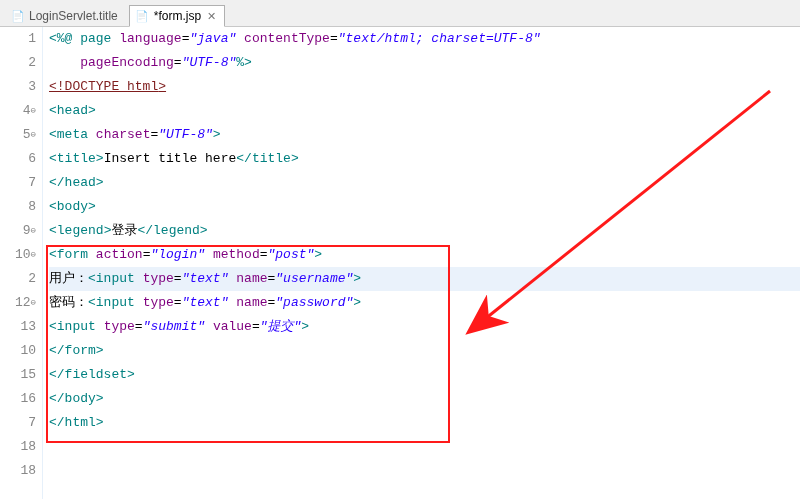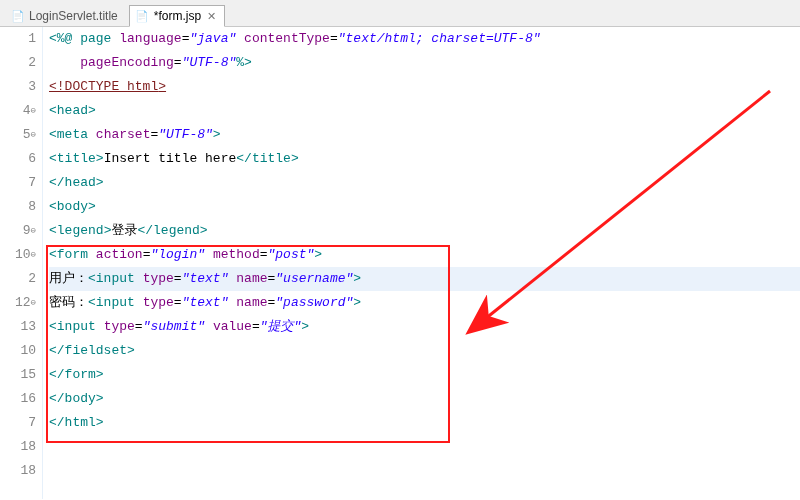--- a/index.html
+++ b/index.html
@@ -155,22 +155,22 @@
       <div class="line"><span class="brk">&lt;</span><span class="tag">head</span><span class="brk">&gt;</span></div>
       <div class="line"><span class="brk">&lt;</span><span class="tag">meta </span><span class="attr">charset</span><span class="txt">=</span><span class="str">"UTF-8"</span><span class="brk">&gt;</span></div>
       <div class="line"><span class="brk">&lt;</span><span class="tag">title</span><span class="brk">&gt;</span><span class="txt">Insert title here</span><span class="brk">&lt;/</span><span class="tag">title</span><span class="brk">&gt;</span></div>
       <div class="line"><span class="brk">&lt;/</span><span class="tag">head</span><span class="brk">&gt;</span></div>
       <div class="line"><span class="brk">&lt;</span><span class="tag">body</span><span class="brk">&gt;</span></div>
       <div class="line"><span class="brk">&lt;</span><span class="tag">legend</span><span class="brk">&gt;</span><span class="txt">登录</span><span class="brk">&lt;/</span><span class="tag">legend</span><span class="brk">&gt;</span></div>
       <div class="line"><span class="brk">&lt;</span><span class="tag">form </span><span class="attr">action</span><span class="txt">=</span><span class="str">"login"</span><span class="txt"> </span><span class="attr">method</span><span class="txt">=</span><span class="str">"post"</span><span class="brk">&gt;</span></div>
       <div class="line hl"><span class="txt">用户：</span><span class="brk">&lt;</span><span class="tag">input </span><span class="attr">type</span><span class="txt">=</span><span class="str">"text"</span><span class="txt"> </span><span class="attr">name</span><span class="txt">=</span><span class="str">"username"</span><span class="brk">&gt;</span></div>
       <div class="line"><span class="txt">密码：</span><span class="brk">&lt;</span><span class="tag">input </span><span class="attr">type</span><span class="txt">=</span><span class="str">"text"</span><span class="txt"> </span><span class="attr">name</span><span class="txt">=</span><span class="str">"password"</span><span class="brk">&gt;</span></div>
       <div class="line"><span class="brk">&lt;</span><span class="tag">input </span><span class="attr">type</span><span class="txt">=</span><span class="str">"submit"</span><span class="txt"> </span><span class="attr">value</span><span class="txt">=</span><span class="str">"提交"</span><span class="brk">&gt;</span></div>
+      <div class="line"><span class="brk">&lt;/</span><span class="tag">form</span><span class="brk">&gt;</span></div>
       <div class="line"><span class="brk">&lt;/</span><span class="tag">fieldset</span><span class="brk">&gt;</span></div>
-      <div class="line"><span class="brk">&lt;/</span><span class="tag">form</span><span class="brk">&gt;</span></div>
       <div class="line"><span class="brk">&lt;/</span><span class="tag">body</span><span class="brk">&gt;</span></div>
       <div class="line"><span class="brk">&lt;/</span><span class="tag">html</span><span class="brk">&gt;</span></div>
     </div>
 
   <div class="redbox" id="redbox" style="left: 46px; top: 218px; width: 400px; height: 194px;"></div>
 
   <svg class="arrow" id="arrowSvg" width="800" height="500">
     <defs>
       <marker id="ah" markerWidth="14" markerHeight="12" refX="12" refY="6" orient="auto">
         <path d="M0,0 L14,6 L0,12 L4,6 Z" fill="#ff1a1a"></path>

